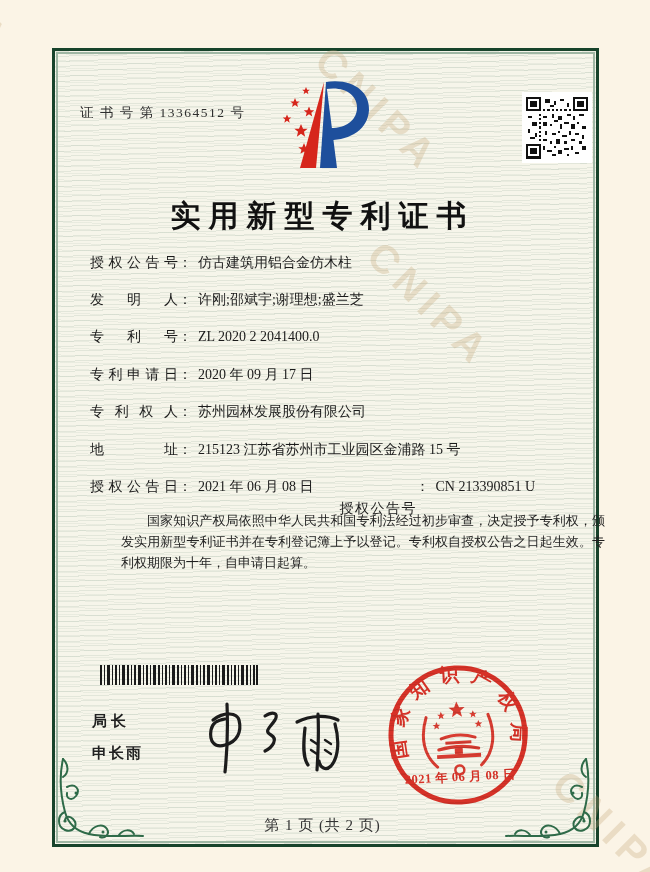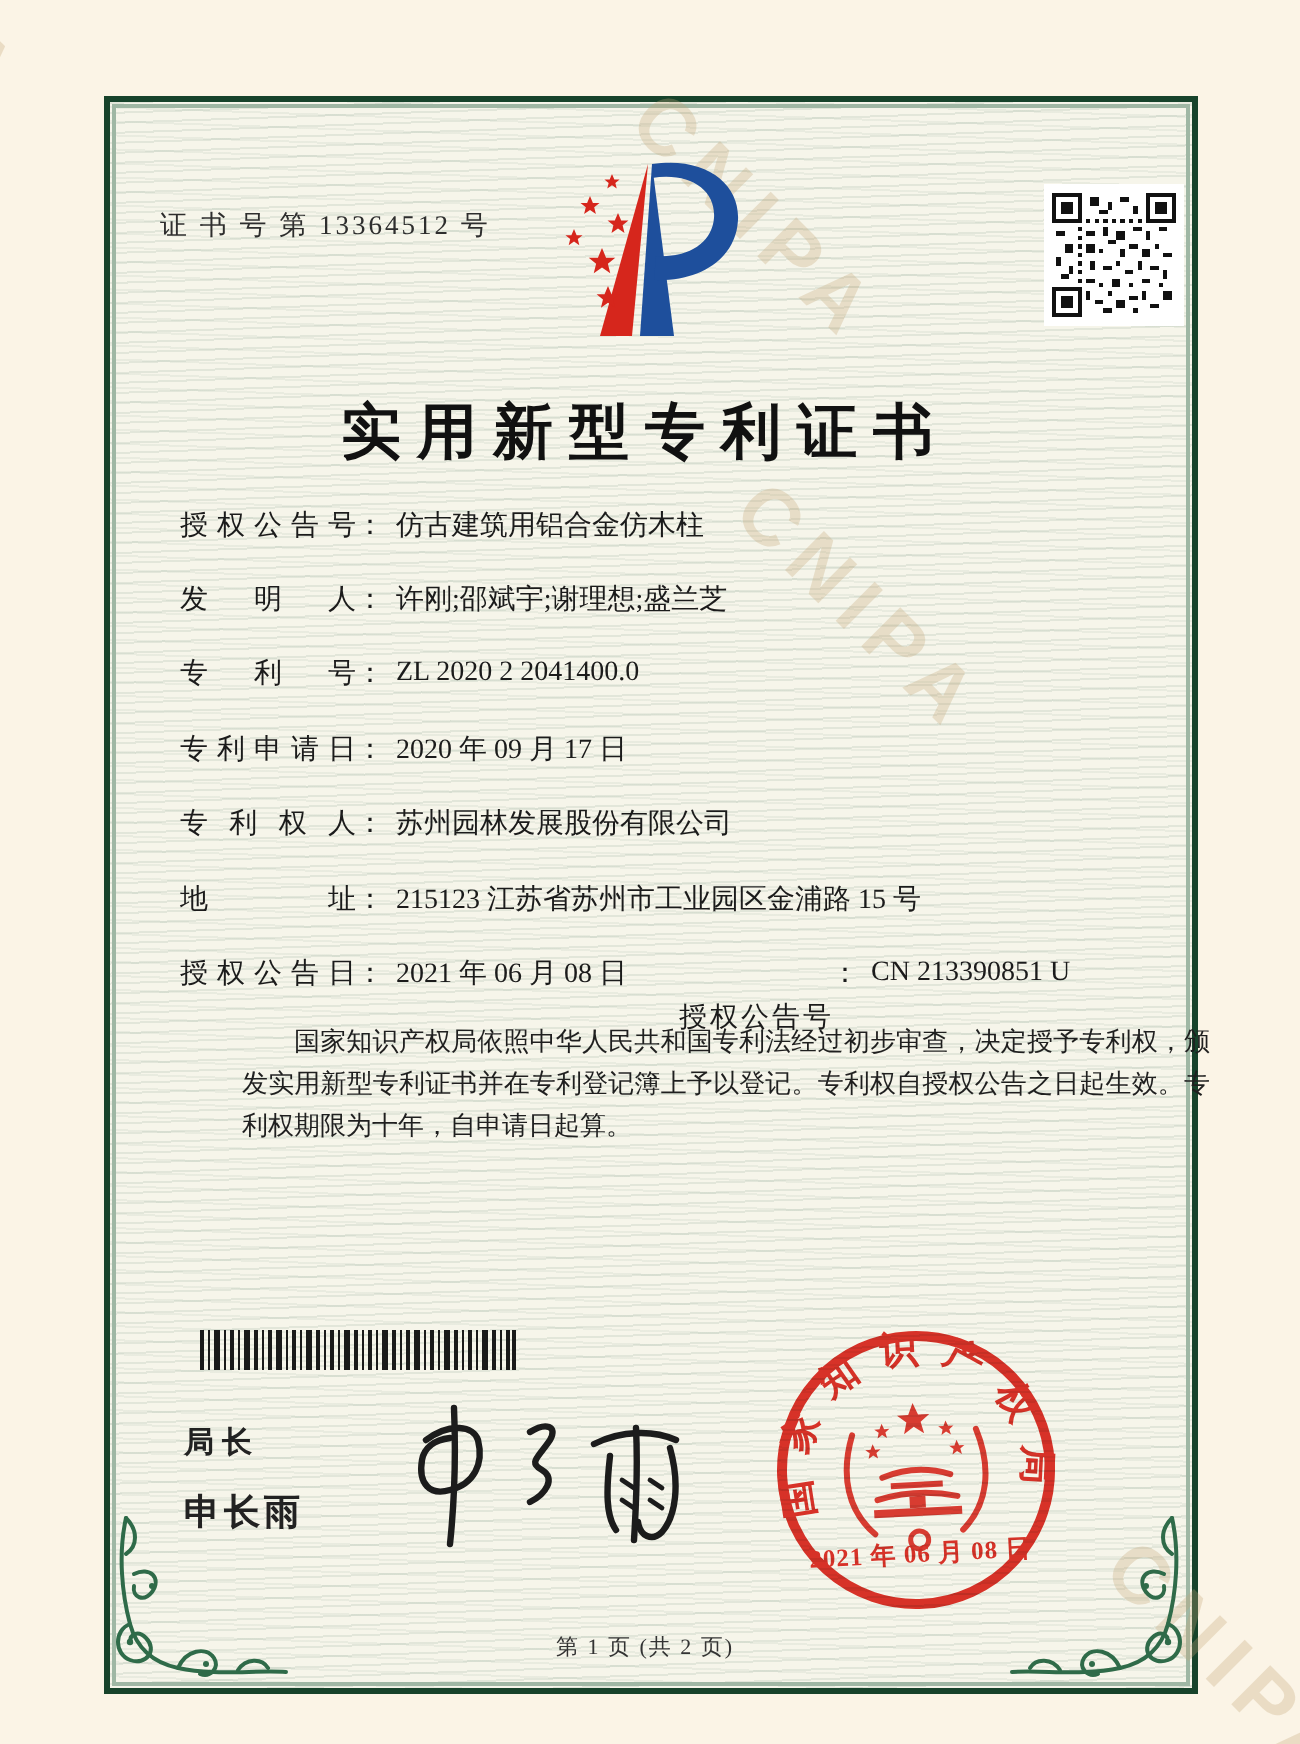--- a/index.html
+++ b/index.html
@@ -64,30 +64,30 @@
   .paras p{margin:0;text-indent:2em;}
   .barcode{left:100px;top:665px;width:158px;height:20px;}
   .sig-role{
     left:92px;top:712px;
     font-family:"Liberation Sans","DejaVu Sans",sans-serif;
     font-weight:700;font-size:15px;letter-spacing:4px;color:#222;
   }
   .sig-name{
     left:92px;top:744px;
     font-family:"Liberation Sans","DejaVu Sans",sans-serif;
-    font-weight:700;font-size:18px;letter-spacing:2px;color:#222;
+    font-weight:700;font-size:15px;letter-spacing:2px;color:#222;
   }
   .sig-hand{left:185px;top:698px;width:170px;height:80px;}
   .seal{left:383px;top:660px;width:150px;height:150px;z-index:5;mix-blend-mode:multiply;opacity:.92;transform:rotate(-3deg);}
   .corner{width:90px;height:85px;z-index:3;}
   .corner-l{left:55px;top:757px;}
   .corner-r{left:504px;top:757px;transform:scaleX(-1);}
   .footer{
     left:52px;top:816px;width:541px;text-align:center;
-    font-size:11px;letter-spacing:1px;color:#333;
+    font-size:15px;letter-spacing:1px;color:#333;
   }
   .hidden-defs{position:absolute;width:0;height:0;overflow:hidden;}
 </style>
 </head>
 <body>
 
 <svg class="hidden-defs" aria-hidden="true">
   <defs>
     <path id="star" d="M0,-10 L2.9,-3.1 L9.5,-3.1 L4.2,1.2 L5.9,8.1 L0,4 L-5.9,8.1 L-4.2,1.2 L-9.5,-3.1 L-2.9,-3.1 Z"></path>
   </defs>

